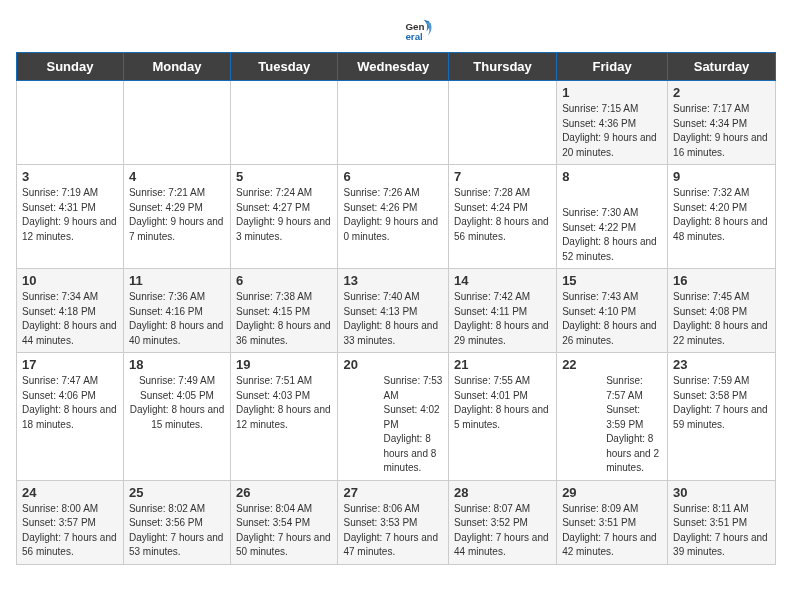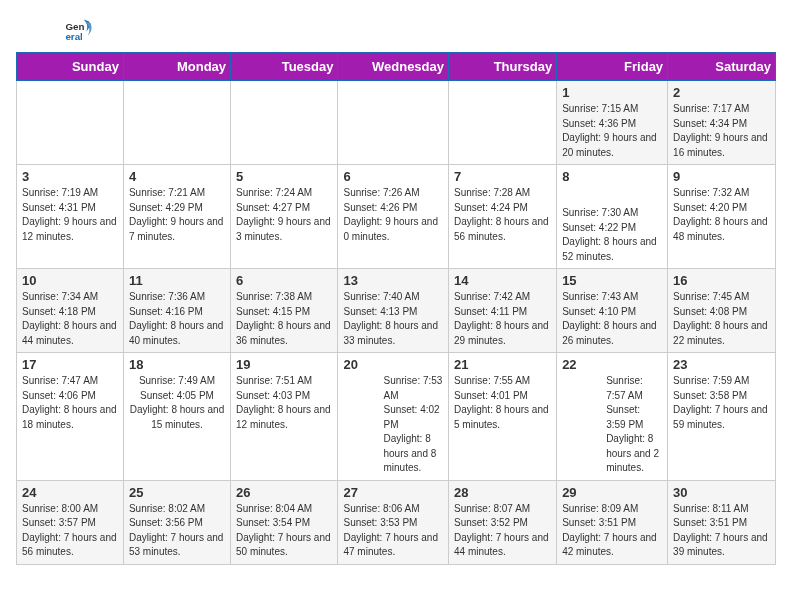--- a/index.html
+++ b/index.html
@@ -5,21 +5,21 @@
     * { box-sizing: border-box; margin: 0; padding: 0; }
     body {
       font-family: Arial, sans-serif;
       background: #fff;
       width: 792px;
       min-height: 612px;
       padding: 16px;
     }
     .header-row {
       display: flex;
-      justify-content: flex-start;
+      justify-content: center;
       align-items: flex-start;
       margin-bottom: 4px;
       margin-left: 48px;
     }
     .logo {
       display: flex;
       align-items: center;
       gap: 4px;
     }
     .logo-icon {
@@ -37,26 +37,26 @@
     .location-subtitle {
       font-size: 16px;
       color: #555;
     }
     table {
       width: 100%;
       border-collapse: collapse;
       margin-top: 8px;
     }
     thead tr th {
-      background-color: #a21caf;
+      background-color: #404040;
       color: #fff;
       font-size: 13px;
       font-weight: bold;
       padding: 6px 4px;
-      text-align: right;
+      text-align: center;
       border: 1px solid #1a6bb5;
     }
     tbody tr td {
       vertical-align: top;
       border: 1px solid #ccc;
       padding: 4px 5px;
       font-size: 11px;
       color: #333;
       width: 113px;
       min-height: 80px;

